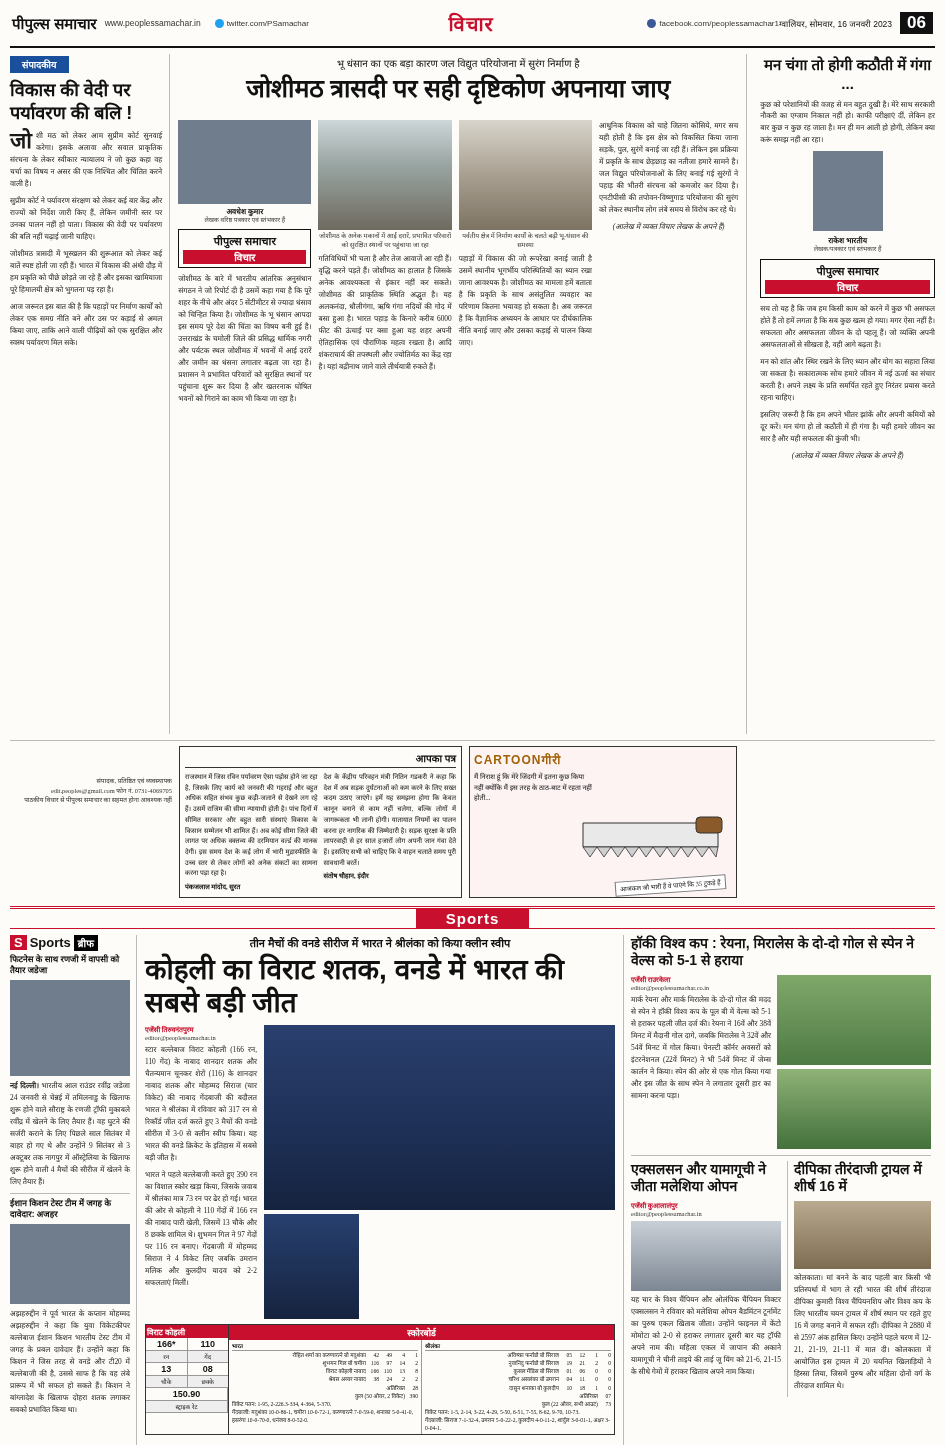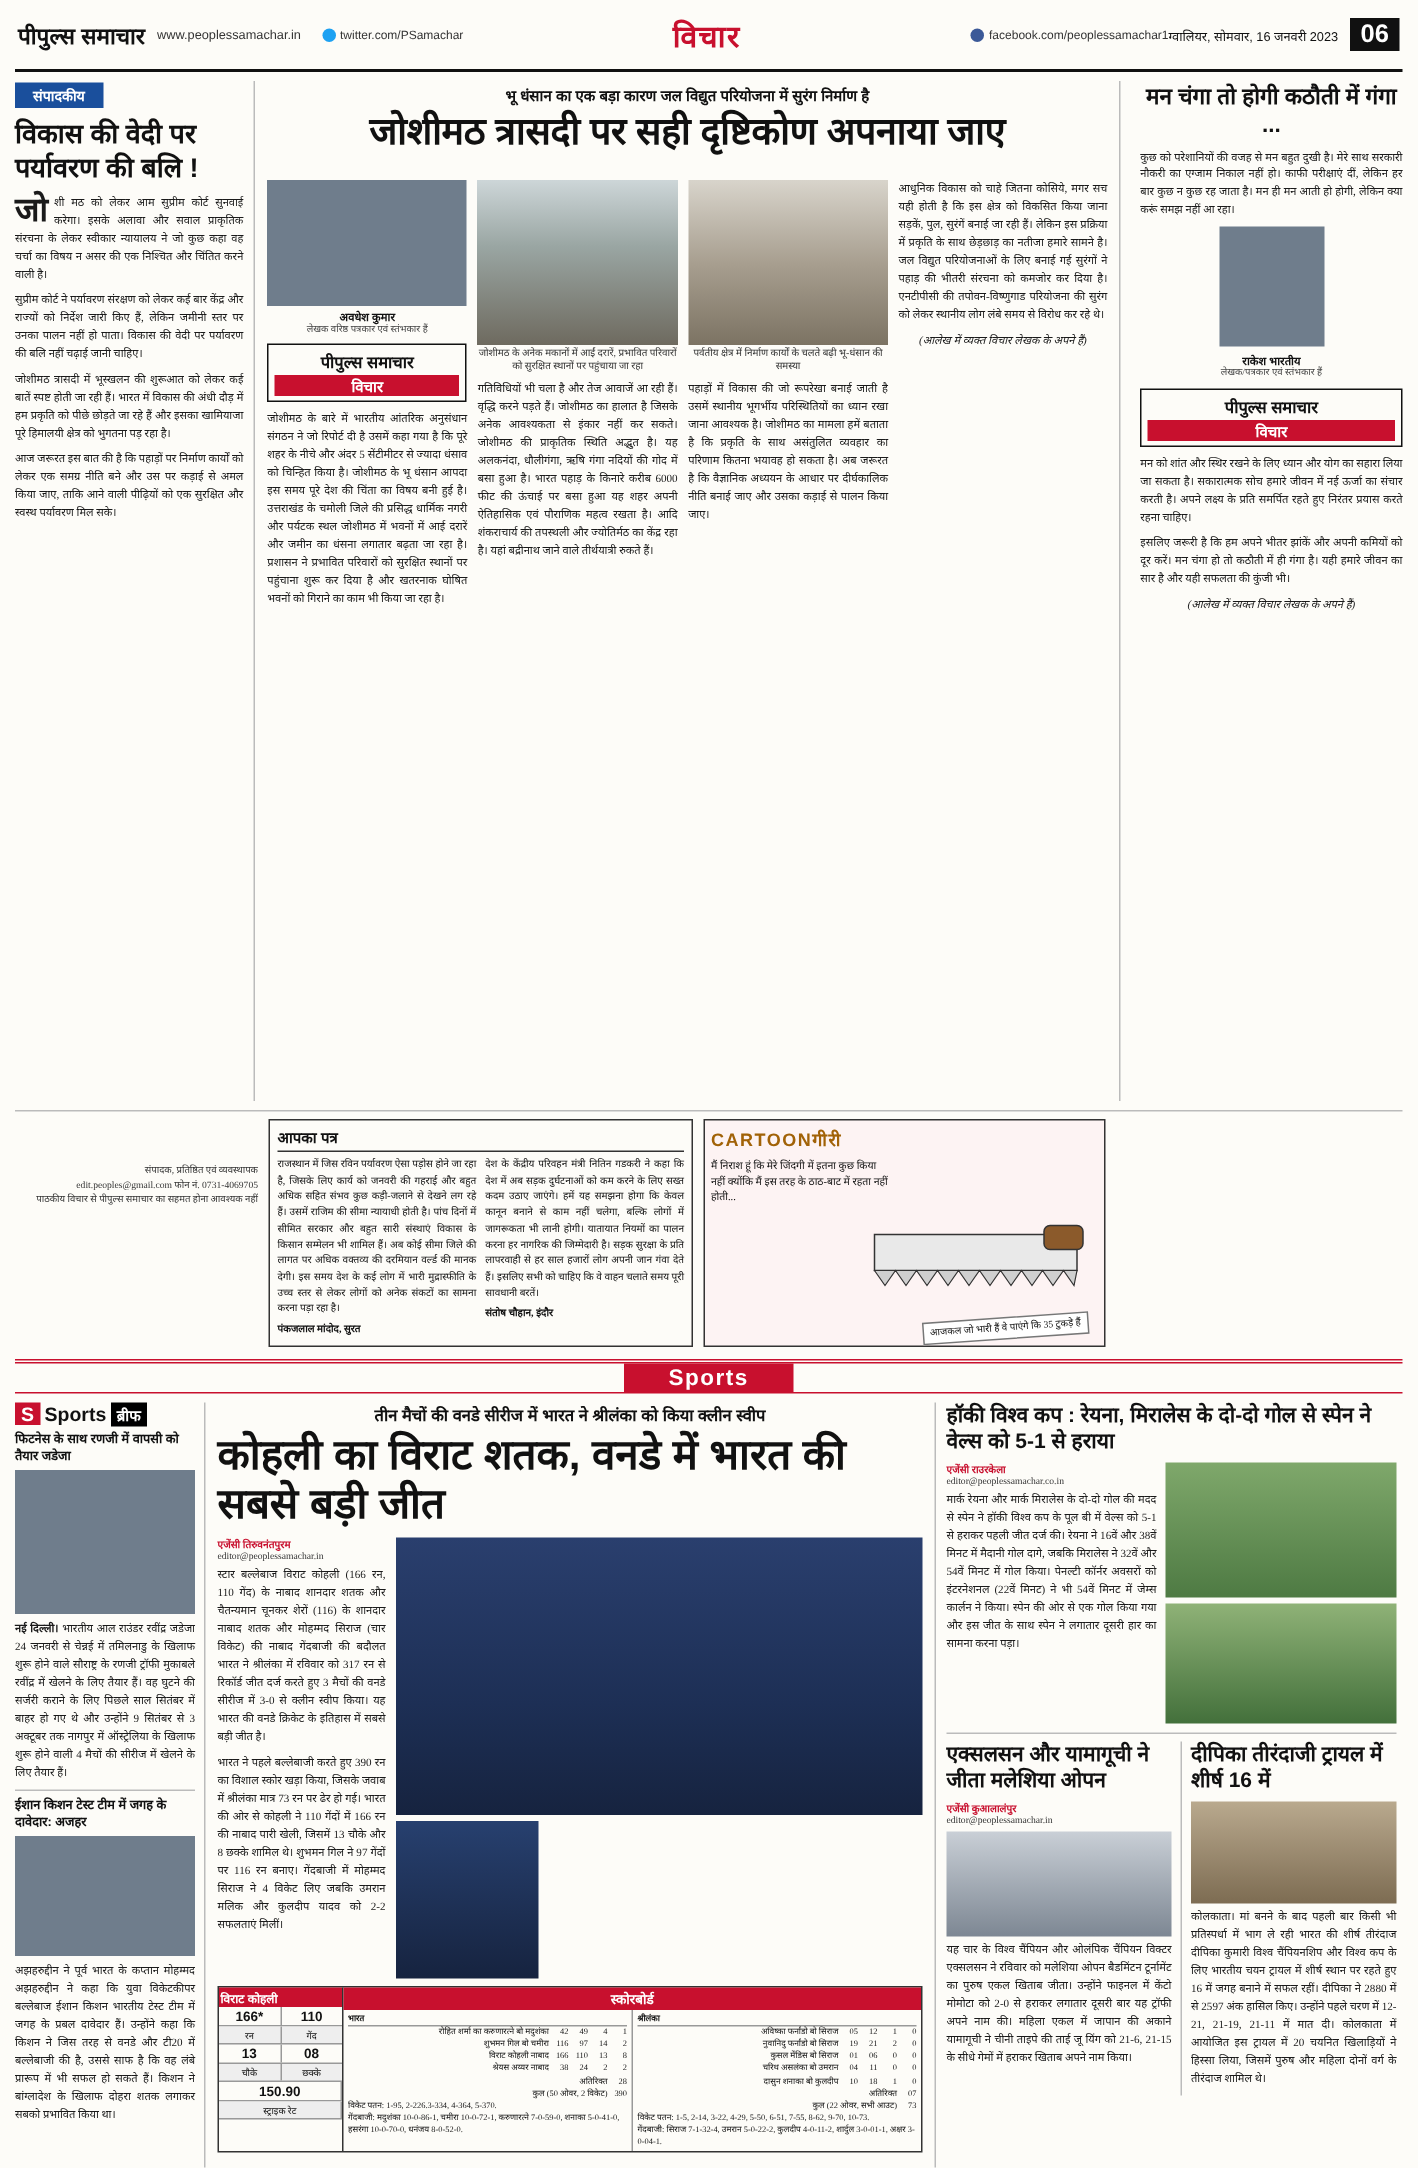--- a/index.html
+++ b/index.html
@@ -30,21 +30,21 @@
   .col-left{width:162px;border-right:1px solid #bbb;padding-right:7px;}
   .col-mid{width:560px;}
   .col-right{width:186px;border-left:1px solid #bbb;padding-left:13px;}
 
   .tag{display:inline-block;background:#1a4f9c;color:#fff;font-family:"Liberation Sans",sans-serif;font-size:9.5px;font-weight:bold;padding:2px 12px;margin-bottom:4px;}
   .edit-head{font-family:"Liberation Sans",sans-serif;font-weight:bold;font-size:18px;line-height:1.25;margin:2px 0 6px 0;}
   .body-text{font-size:7.4px;line-height:1.62;text-align:justify;color:#1a1a1a;}
   .body-text p{margin:0 0 5px 0;}
   .dropcap{float:left;font-size:22px;line-height:19px;font-weight:bold;padding:1px 4px 0 0;}
 
-  .kicker{font-family:"Liberation Sans",sans-serif;font-size:10px;text-align:center;font-weight:bold;margin:2px 0 3px 0;}
+  .kicker{font-family:"Liberation Sans",sans-serif;font-size:10px;text-align:center;font-weight:normal;margin:2px 0 3px 0;}
   .mainhead{font-family:"Liberation Sans",sans-serif;font-weight:bold;font-size:25px;text-align:center;line-height:1.2;margin:0 0 17px 0;letter-spacing:-0.2px;}
 
   .mid-grid{display:flex;gap:7px;}
   .mid-c{width:134px;}
   .mid-c.wide{width:140px;}
 
   .photo{background:#6f7d8c;position:relative;overflow:hidden;}
   .ph-street{background:linear-gradient(#cdd6d8 0%, #9aa6a3 40%, #6e6a5f 100%);}
   .ph-crack{background:linear-gradient(#d8d4cb 0%, #a89f90 50%, #7c7363 100%);}
   .cap{font-size:6.6px;color:#333;margin-top:2px;text-align:center;line-height:1.3;}
@@ -53,21 +53,21 @@
 
   .psm-badge{border:1px solid #111;padding:3px 4px;text-align:center;margin:5px 0;}
   .psm-badge .l1{font-family:"Liberation Sans",sans-serif;font-weight:bold;font-size:11px;}
   .psm-badge .l2{background:#c8102e;color:#fff;font-family:"Liberation Sans",sans-serif;font-weight:bold;font-size:10px;margin-top:2px;}
 
   .right-head{font-family:"Liberation Sans",sans-serif;font-weight:bold;font-size:15px;line-height:1.25;text-align:center;margin:2px 0 5px 0;}
 
   
   .letters{display:flex;gap:7px;margin-top:6px;border-top:1px solid #bbb;padding-top:5px;}
   .letters-box{width:283px;border:1px solid #333;padding:4px 5px;box-sizing:border-box;}
-  .letters-title{text-align:left;font-family:"Liberation Sans",sans-serif;font-weight:bold;font-size:10px;border-bottom:1px solid #333;padding-bottom:2px;margin-bottom:4px;}
+  .letters-title{text-align:right;font-family:"Liberation Sans",sans-serif;font-weight:bold;font-size:10px;border-bottom:1px solid #333;padding-bottom:2px;margin-bottom:4px;}
   .letters-cols{display:flex;gap:6px;}
   .letters-cols div{width:50%;font-size:6.7px;line-height:1.6;text-align:justify;}
   .sign{text-align:right;font-size:6.6px;font-weight:bold;margin-top:3px;}
   .cartoon{width:268px;border:1px solid #333;box-sizing:border-box;background:#fdf3f3;position:relative;padding:4px;}
   .cartoon-title{font-family:"Liberation Sans",sans-serif;font-weight:bold;font-size:12px;color:#a16207;letter-spacing:1px;}
   .bubble{font-size:7px;line-height:1.5;width:120px;margin-top:4px;}
   .saw{position:absolute;right:8px;bottom:26px;width:150px;height:58px;}
   .cart-note{position:absolute;right:10px;bottom:4px;font-size:6.5px;border:1px solid #777;padding:2px 4px;background:#fff;transform:rotate(-4deg);line-height:1.4;}
 
   .small-foot{font-size:6.4px;line-height:1.5;color:#333;}
@@ -198,20 +198,21 @@
         <p>कुछ को परेशानियों की वजह से मन बहुत दुखी है। मेरे साथ सरकारी नौकरी का एग्जाम निकाल नहीं हो। काफी परीक्षाएं दीं, लेकिन हर बार कुछ न कुछ रह जाता है। मन ही मन आती हो होगी, लेकिन क्या करूं समझ नहीं आ रहा।</p>
       </div>
       <div class="photo" style="height:80px;width:70px;margin:4px auto"></div>
       <div class="pname">राकेश भारतीय</div>
       <div class="prole">लेखक/पत्रकार एवं स्तंभकार हैं</div>
       <div class="psm-badge">
         <div class="l1">पीपुल्स समाचार</div>
         <div class="l2">विचार</div>
       </div>
       <div class="body-text">
+        <p>सच तो यह है कि जब हम किसी काम को करने में कुछ भी असफल होते हैं तो हमें लगता है कि सब कुछ खत्म हो गया। मगर ऐसा नहीं है। सफलता और असफलता जीवन के दो पहलू हैं। जो व्यक्ति अपनी असफलताओं से सीखता है, वही आगे बढ़ता है।</p>
         <p>मन को शांत और स्थिर रखने के लिए ध्यान और योग का सहारा लिया जा सकता है। सकारात्मक सोच हमारे जीवन में नई ऊर्जा का संचार करती है। अपने लक्ष्य के प्रति समर्पित रहते हुए निरंतर प्रयास करते रहना चाहिए।</p>
         <p>इसलिए जरूरी है कि हम अपने भीतर झांकें और अपनी कमियों को दूर करें। मन चंगा हो तो कठौती में ही गंगा है। यही हमारे जीवन का सार है और यही सफलता की कुंजी भी।</p>
         <p style="text-align:center;font-style:italic">(आलेख में व्यक्त विचार लेखक के अपने हैं)</p>
       </div>
     </div>
   </div>
 
   <div class="letters">
     <div style="width:162px">
       <div class="small-foot" style="text-align:right;margin-top:30px">

